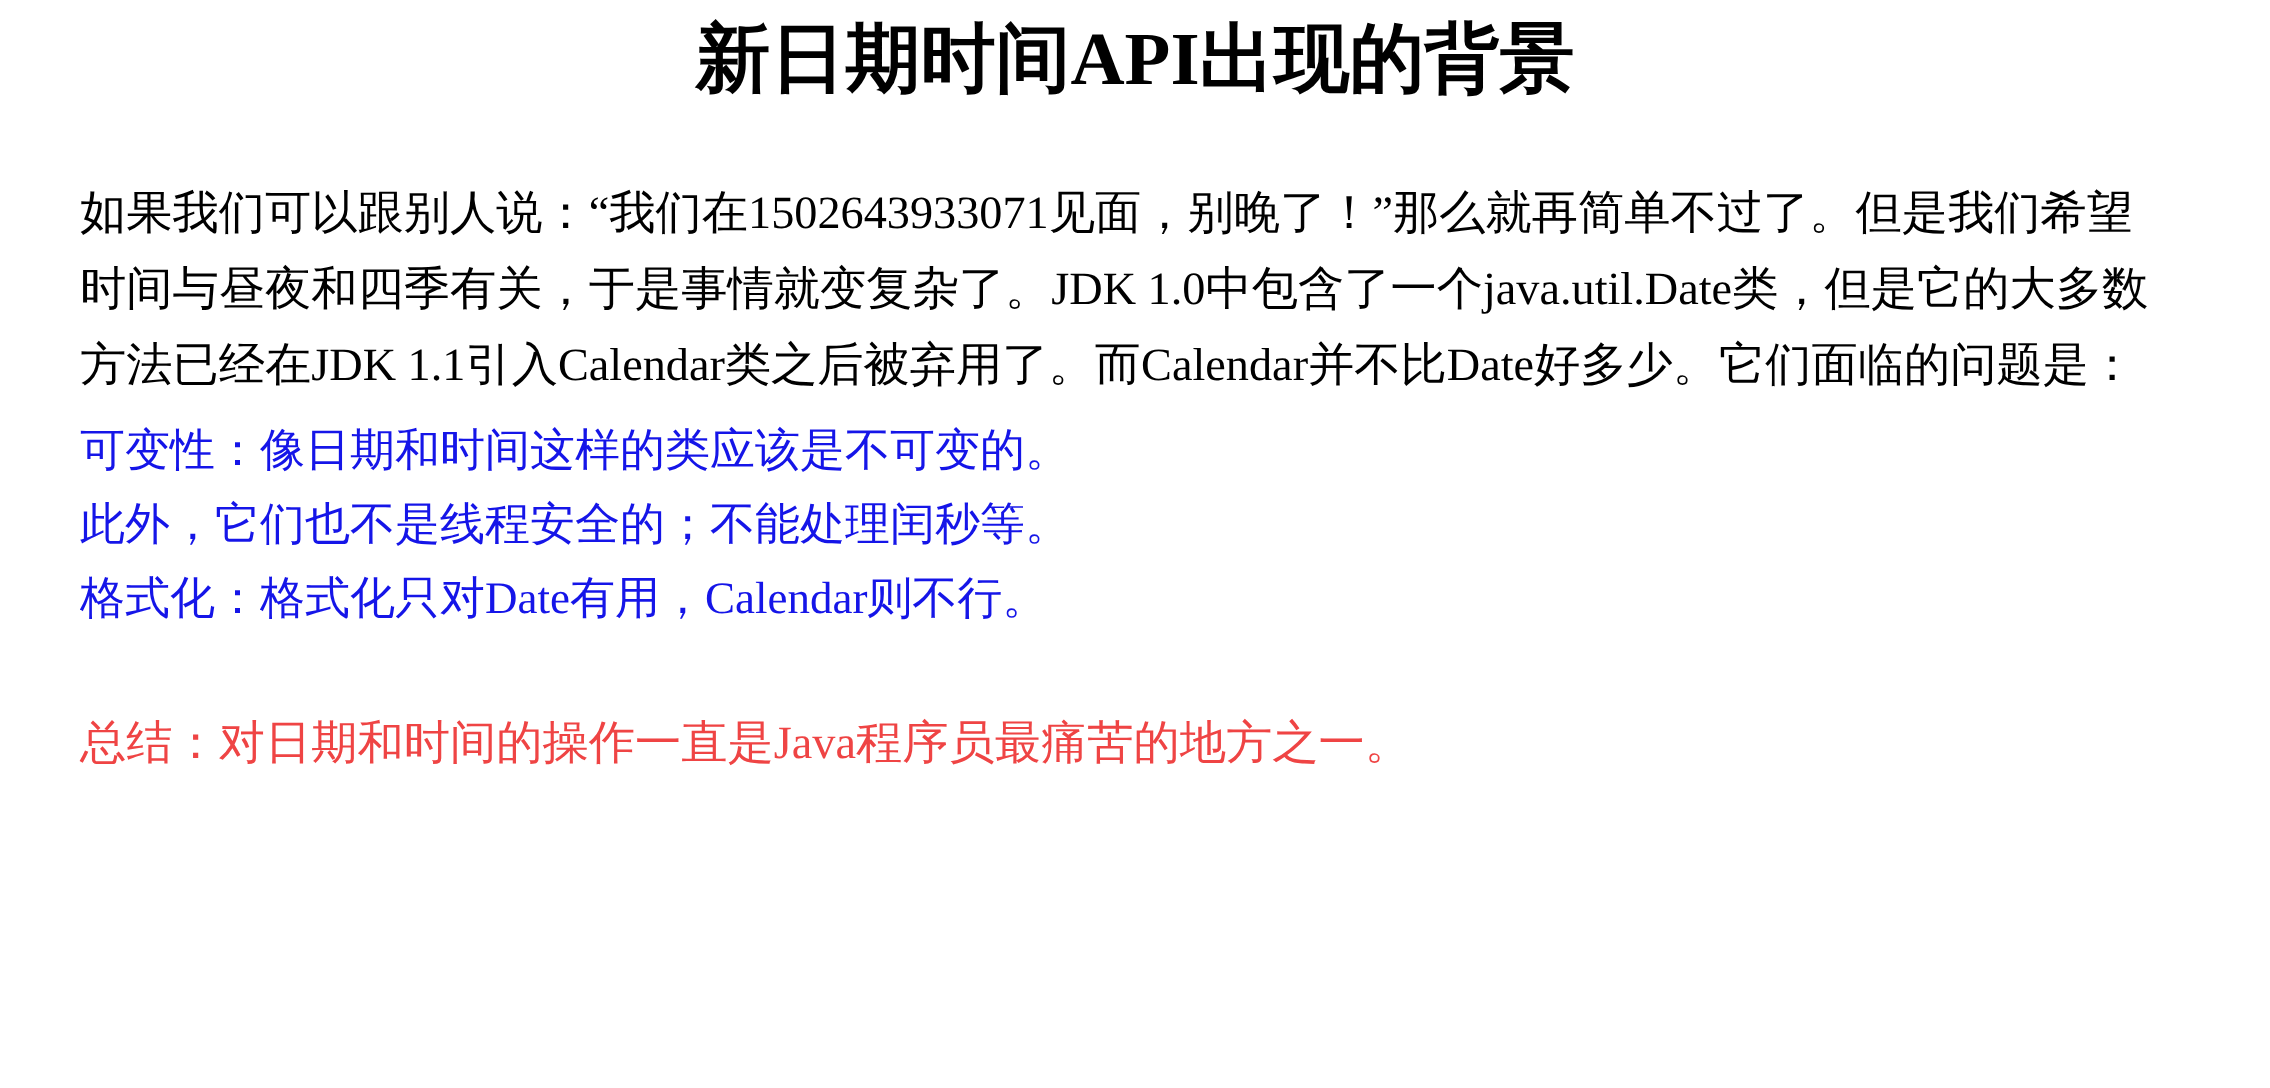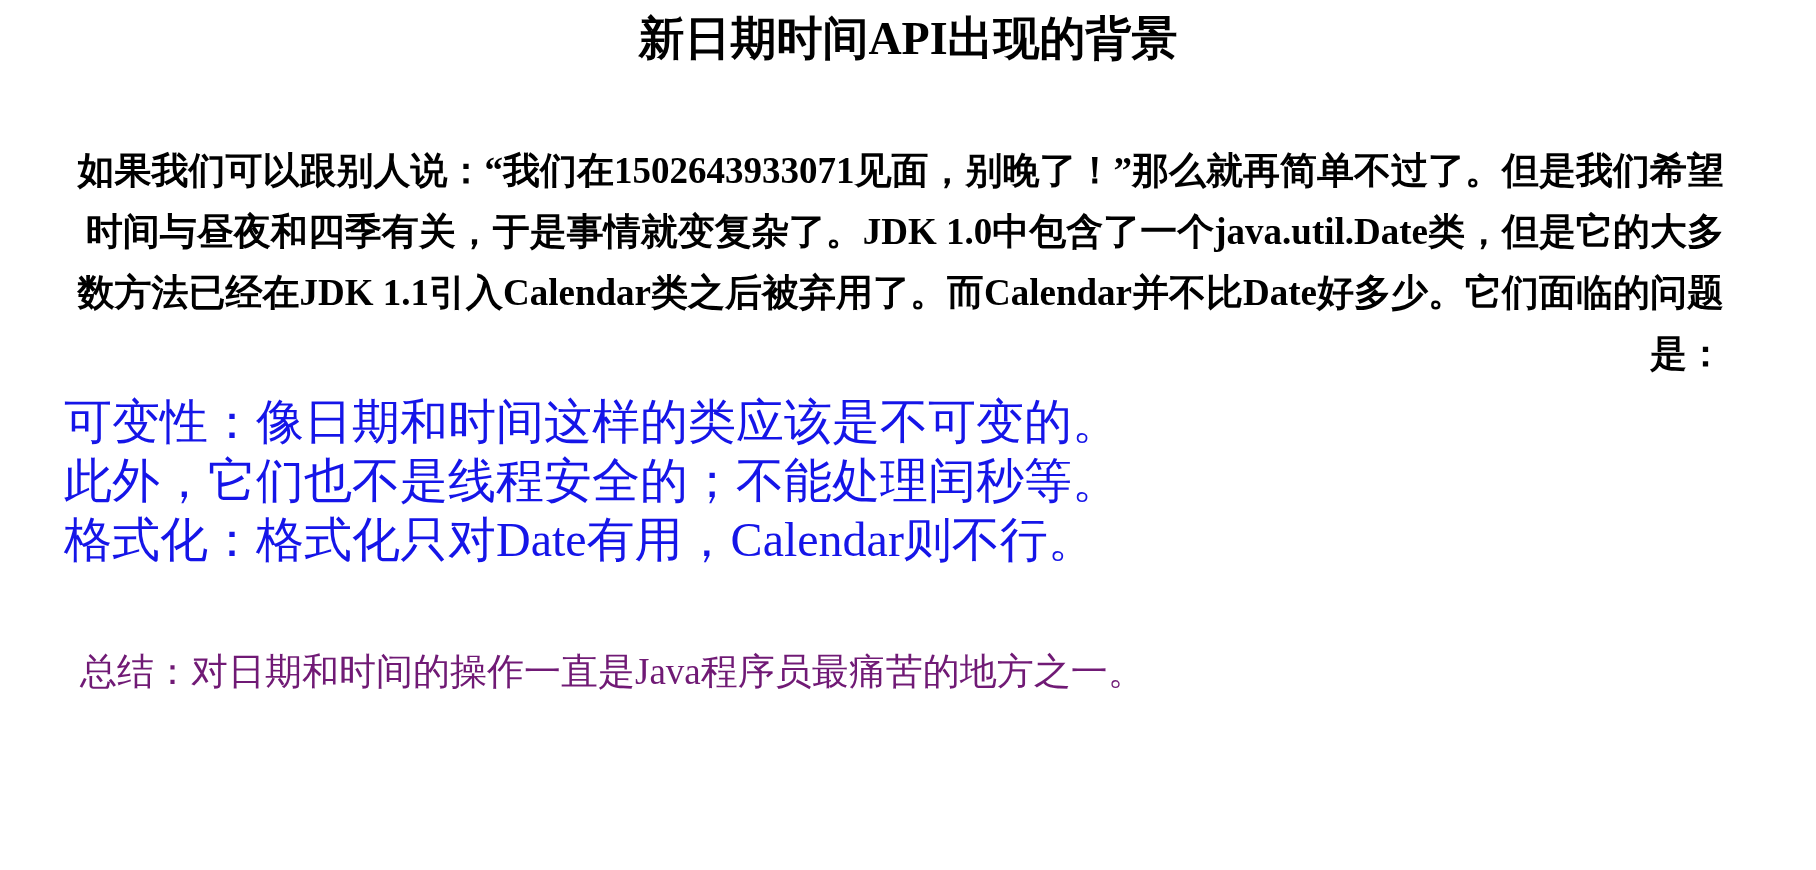--- a/index.html
+++ b/index.html
@@ -21,60 +21,59 @@
     box-sizing: border-box;
   }
   .slide-title {
     position: absolute;
     top: 14px;
     left: 0;
     width: 1816px;
     text-align: center;
     font-family: "Liberation Serif", serif;
     font-weight: bold;
-    font-size: 46px;
+    font-size: 60px;
     line-height: 1.1;
     color: #000000;
     letter-spacing: 0px;
   }
   .body-block {
     position: absolute;
     top: 140px;
     left: 64px;
     width: 1700px;
   }
   .para {
     font-family: "Liberation Serif", serif;
     font-size: 37px;
     line-height: 61px;
     color: #000000;
     margin: 0;
-    text-align: right;
+    text-align: left;
     width: 1660px;
-    font-weight: bold;
   }
   .bullets {
     margin-top: 8px;
   }
   .bullet-line {
     font-family: "Liberation Serif", serif;
-    font-size: 48px;
+    font-size: 36px;
     line-height: 59px;
     color: #1515e8;
     margin: 0;
   }
   .spacer {
     height: 58px;
   }
   .summary {
     font-family: "Liberation Serif", serif;
     font-size: 37px;
     line-height: 58px;
-    color: #701a75;
-    margin: 16px;
+    color: #ef4444;
+    margin: 0;
   }
 </style>
 </head>
 <body>
 
 <div class="slide">
 
   <div class="slide-title">新日期时间API出现的背景</div>
 
   <div class="body-block">

